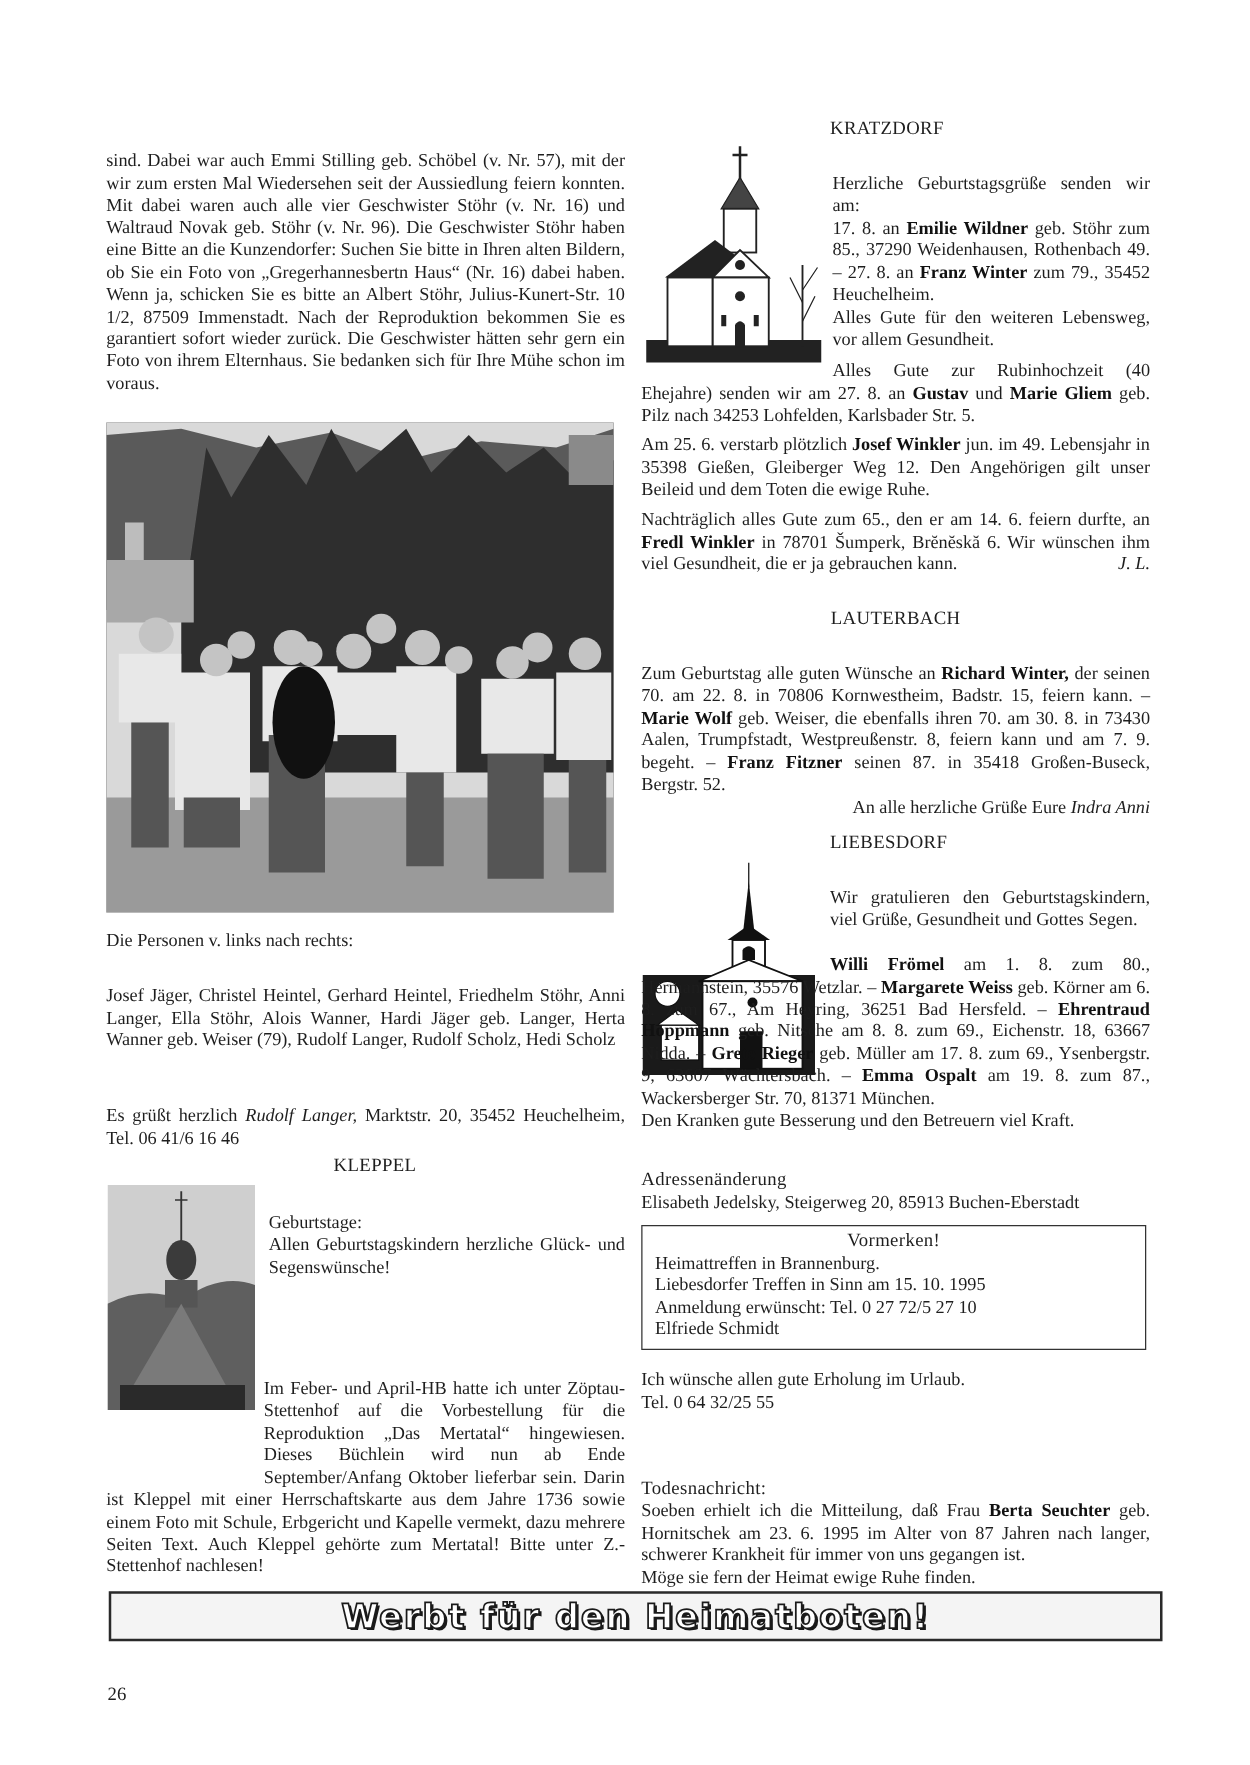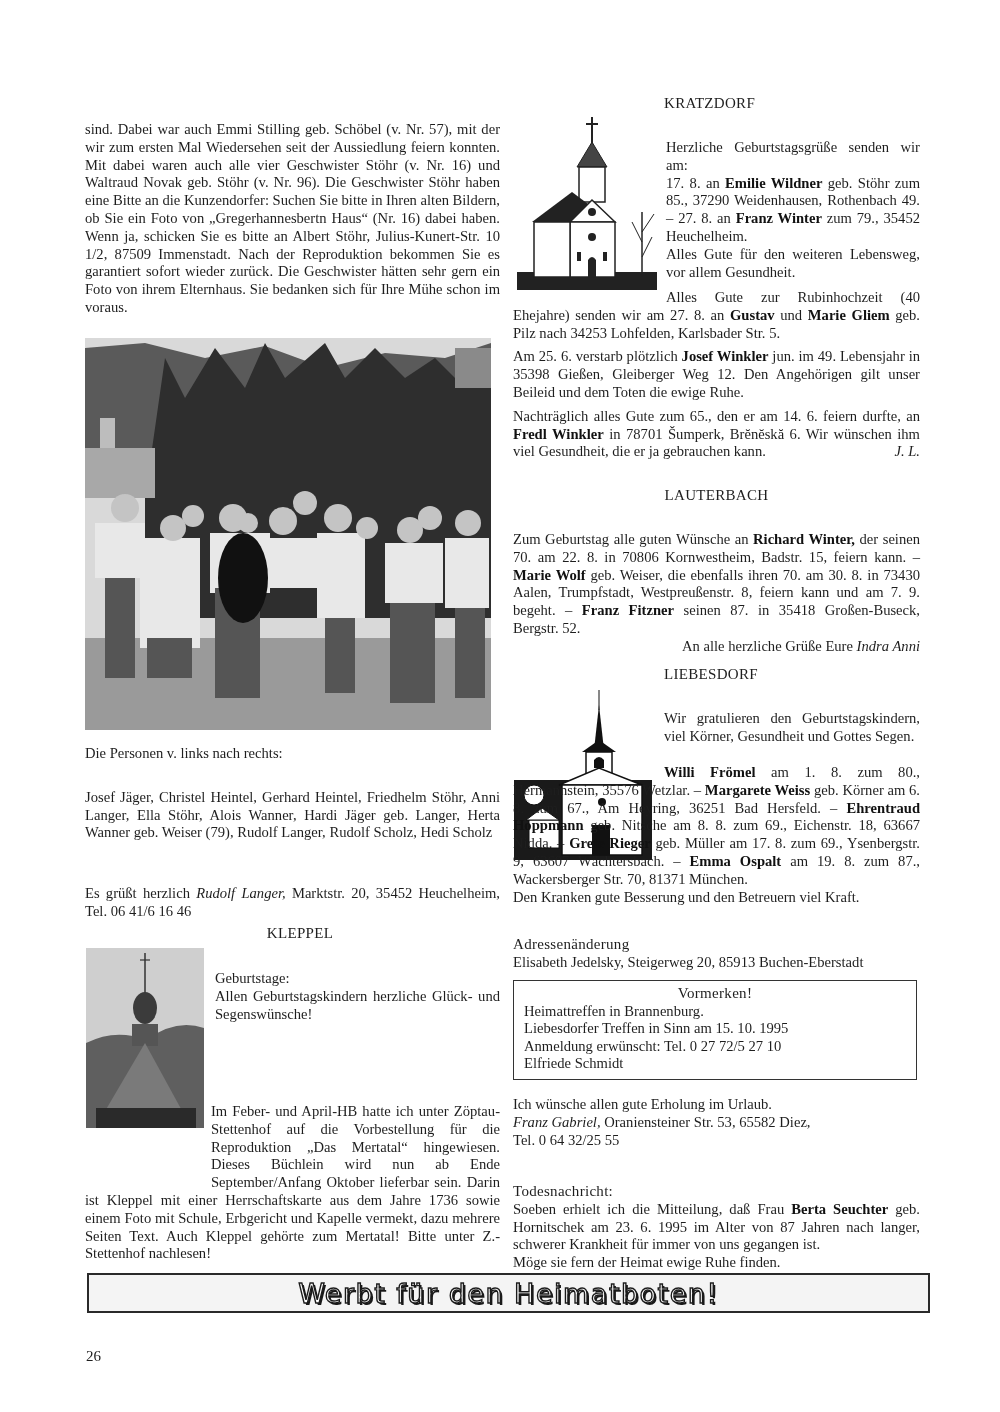--- a/index.html
+++ b/index.html
@@ -35,21 +35,21 @@
     font-size: 14.6px; line-height: 17.6px;
   }
 
   
   #banner {
     position: absolute; left: 87px; top: 1273px; width: 843px; height: 40px;
     border: 2px solid #2a2a2a; box-sizing: border-box; background: #f4f4f4;
     display: flex; align-items: center; justify-content: center;
   }
   #banner-text {
-    font-family: "DejaVu Sans", sans-serif; font-weight: normal; font-size: 27px;
+    font-family: "DejaVu Sans", sans-serif; font-weight: bold; font-size: 27px;
     letter-spacing: 1.5px; color: #ffffff;
     -webkit-text-stroke: 1.4px #1a1a1a;
     text-shadow: 2px 2px 0 #1a1a1a;
   }
   #page-number { position: absolute; left: 86px; top: 1348px; font-size: 15px; }
 </style>
 </head>
 <body>
 
 <div class="block just" style="left:85px; top:95px; width:415px;">
@@ -180,21 +180,21 @@
     <rect x="48" y="95" width="80" height="70" fill="#fff" stroke="#111" stroke-width="1.5"></rect>
     <circle cx="88" cy="112" r="4" fill="#111"></circle>
     <rect x="78" y="135" width="18" height="30" fill="#111"></rect>
     <rect x="15" y="130" width="30" height="28" fill="#fff" stroke="#111"></rect>
     <path d="M12 130 L28 118 L45 130Z" fill="#fff" stroke="#111"></path>
     <circle cx="20" cy="105" r="10" fill="#fff" stroke="#111"></circle>
   </svg>
 </div>
 <div class="block heading" style="left:664px; top:666px; width:256px;">LIEBESDORF</div>
 <div class="block just" style="left:664px; top:684px; width:256px;">
-  <p>Wir gratulieren den Geburtstagskindern, viel Körner, Gesundheit und Gottes Segen.</p>
+  <p>Wir gratulieren den Geburtstagskindern, viel Grüße, Gesundheit und Gottes Segen.</p>
 </div>
 <div class="block just" style="left:513px; top:738px; width:407px;">
   <p class="rich" style="text-indent:151px;"><b>Willi Frömel</b><span> am 1. 8. zum 80., Hermannstein, 35576 Wetzlar. – </span><b>Margarete Weiss</b><span> geb. Körner am 6. 8. zum 67., Am Heyring, 36251 Bad Hersfeld. – </span><b>Ehrentraud Hoppmann</b><span> geb. Nitsche am 8. 8. zum 69., Eichenstr. 18, 63667 Nidda. – </span><b>Grete Rieger</b><span> geb. Müller am 17. 8. zum 69., Ysenbergstr. 9, 63607 Wächtersbach. – </span><b>Emma Ospalt</b><span> am 19. 8. zum 87., Wackersberger Str. 70, 81371 München.</span></p>
   <p>Den Kranken gute Besserung und den Betreuern viel Kraft.</p>
 </div>
 
 <div class="block" style="left:513px; top:936px; width:407px;">
   <p class="heading">Adressenänderung</p>
   <p>Elisabeth Jedelsky, Steigerweg 20, 85913 Buchen-Eberstadt</p>
 </div>
@@ -202,21 +202,20 @@
 <div id="vormerken-box">
   <p class="center heading">Vormerken!</p>
   <p>Heimattreffen in Brannenburg.</p>
   <p>Liebesdorfer Treffen in Sinn am 15. 10. 1995</p>
   <p>Anmeldung erwünscht: Tel. 0 27 72/5 27 10</p>
   <p>Elfriede Schmidt</p>
 </div>
 
 <div class="block" style="left:513px; top:1096px; width:407px;">
   <p>Ich wünsche allen gute Erholung im Urlaub.</p>
-  <p><i>Franz Gabriel,</i><span> Oranienstеiner Str. 53, 65582 Diez,</span></p>
   <p>Tel. 0 64 32/25 55</p>
 </div>
 
 <div class="block just" style="left:513px; top:1157px; width:407px;">
   <p class="heading">Todesnachricht:</p>
   <p class="rich"><span>Soeben erhielt ich die Mitteilung, daß Frau </span><b>Berta Seuchter</b><span> geb. Hornitschek am 23. 6. 1995 im Alter von 87 Jahren nach langer, schwerer Krankheit für immer von uns gegangen ist.</span></p>
   <p>Möge sie fern der Heimat ewige Ruhe finden.</p>
   <p>Den Angehörigen aufrichtige Anteilnahme.</p>
 </div>
 

